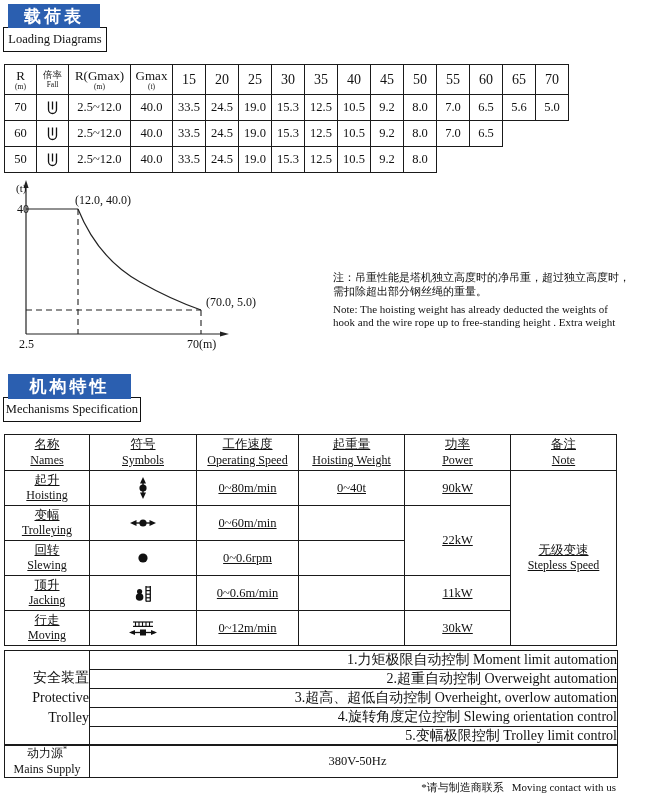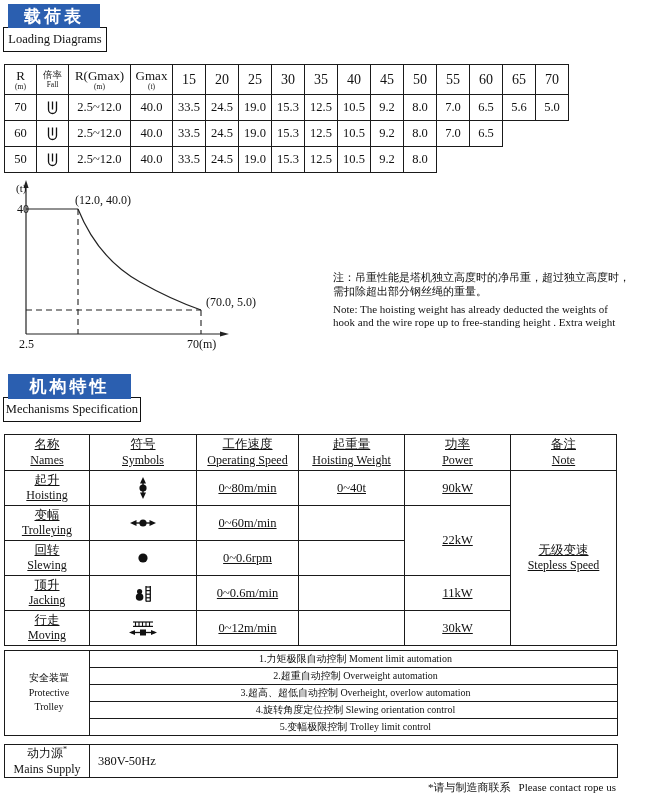--- a/index.html
+++ b/index.html
@@ -46,28 +46,28 @@
   #mech-table thead tr{height:36px;}
   #mech-table tbody tr{height:35px;}
   .cell-zh{font-size:12.5px;line-height:1.25;}
   .cell-en{font-size:12px;line-height:1.25;}
   .val{font-size:12.5px;margin-top:13px;}
 
   
   #safety-table{width:613px;}
   #safety-table td{border:1px solid #1a1a1a;vertical-align:middle;}
   #safety-table tr{height:17px;}
-  #safety-table .items td{font-size:10px;text-align:center;padding-left:4px;}
+  #safety-table .items td{font-size:14px;text-align:right;padding-left:4px;}
   #safety-table .lbl{text-align:center;font-size:12px;line-height:1.45;}
 
   
   #mains-table{width:613px;height:33px;padding-left:24px;}
   #mains-table td{border:1px solid #1a1a1a;vertical-align:middle;}
   #mains-table .lbl{text-align:center;font-size:12px;line-height:1.3;}
-  #mains-table .mval{font-size:12.5px;text-align:left;padding-left:8px;}
+  #mains-table .mval{font-size:12.5px;text-align:center;padding-left:8px;}
   sup{font-size:8px;}
 
   
   #footer{width:612px;text-align:right;font-size:11px;}
   #footer .gap{margin-left:8px;}
 
   .icon svg{display:block;margin:0 auto;}
 </style>
 </head>
 <body>
@@ -420,16 +420,16 @@
         <td class="lbl">
           <div><span>动力源</span><sup>*</sup></div>
           <div>Mains Supply</div>
         </td>
         <td class="mval">380V-50Hz</td>
       </tr>
     </tbody>
   </table>
 
   <div id="footer" class="abs" style="left:4px;top:780px;">
-    <span>*请与制造商联系</span><span class="gap">Please contact rope us</span>
+    <span>*请与制造商联系</span><span class="gap">Moving contact with us</span>
   </div>
 
 </div>
 
 </body></html>

